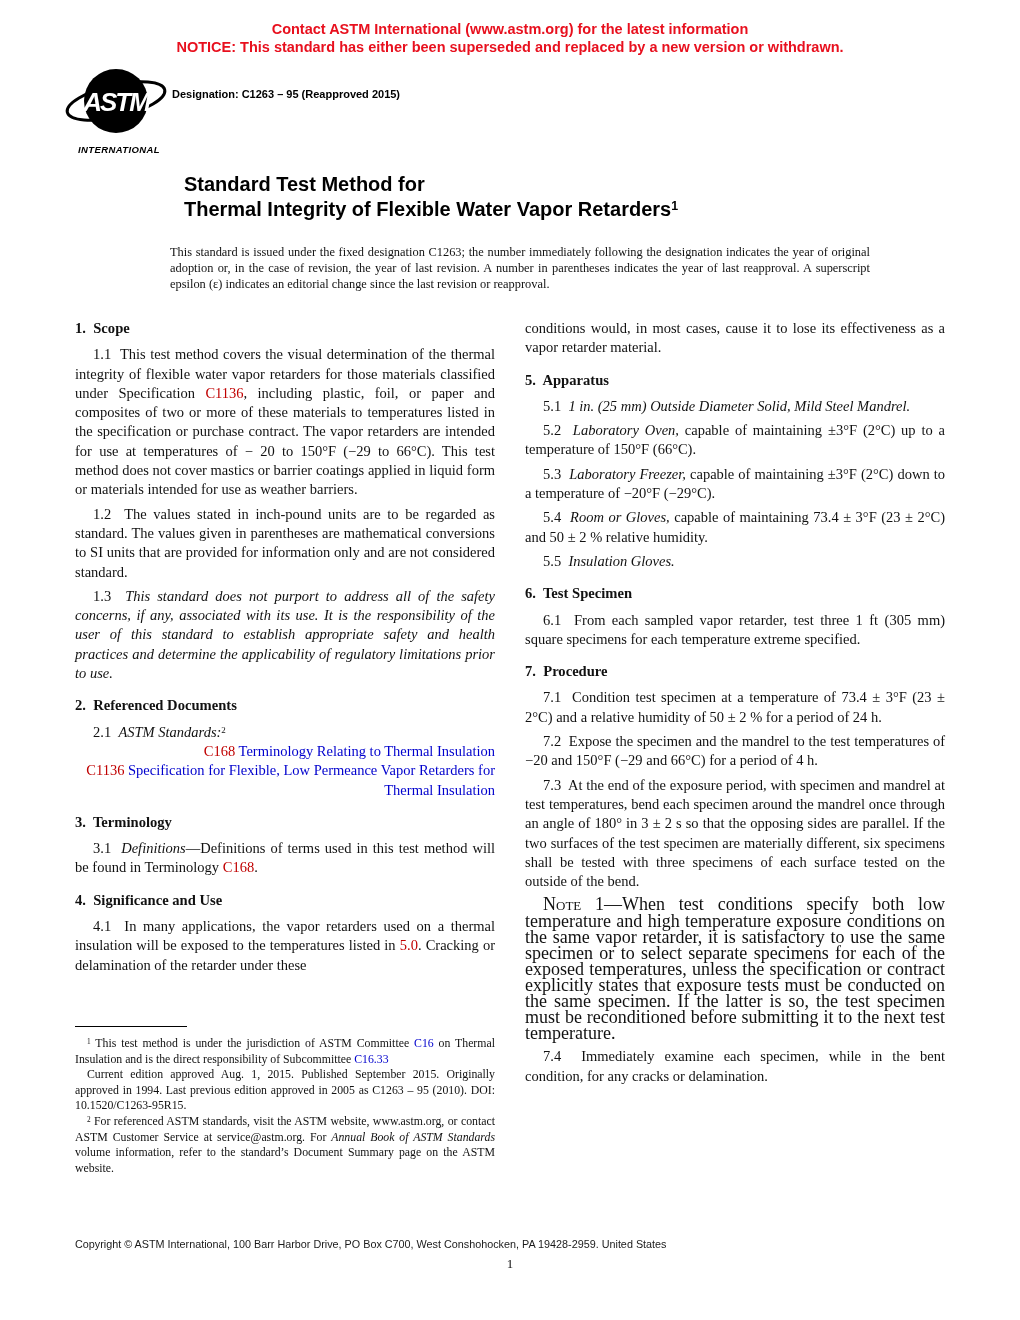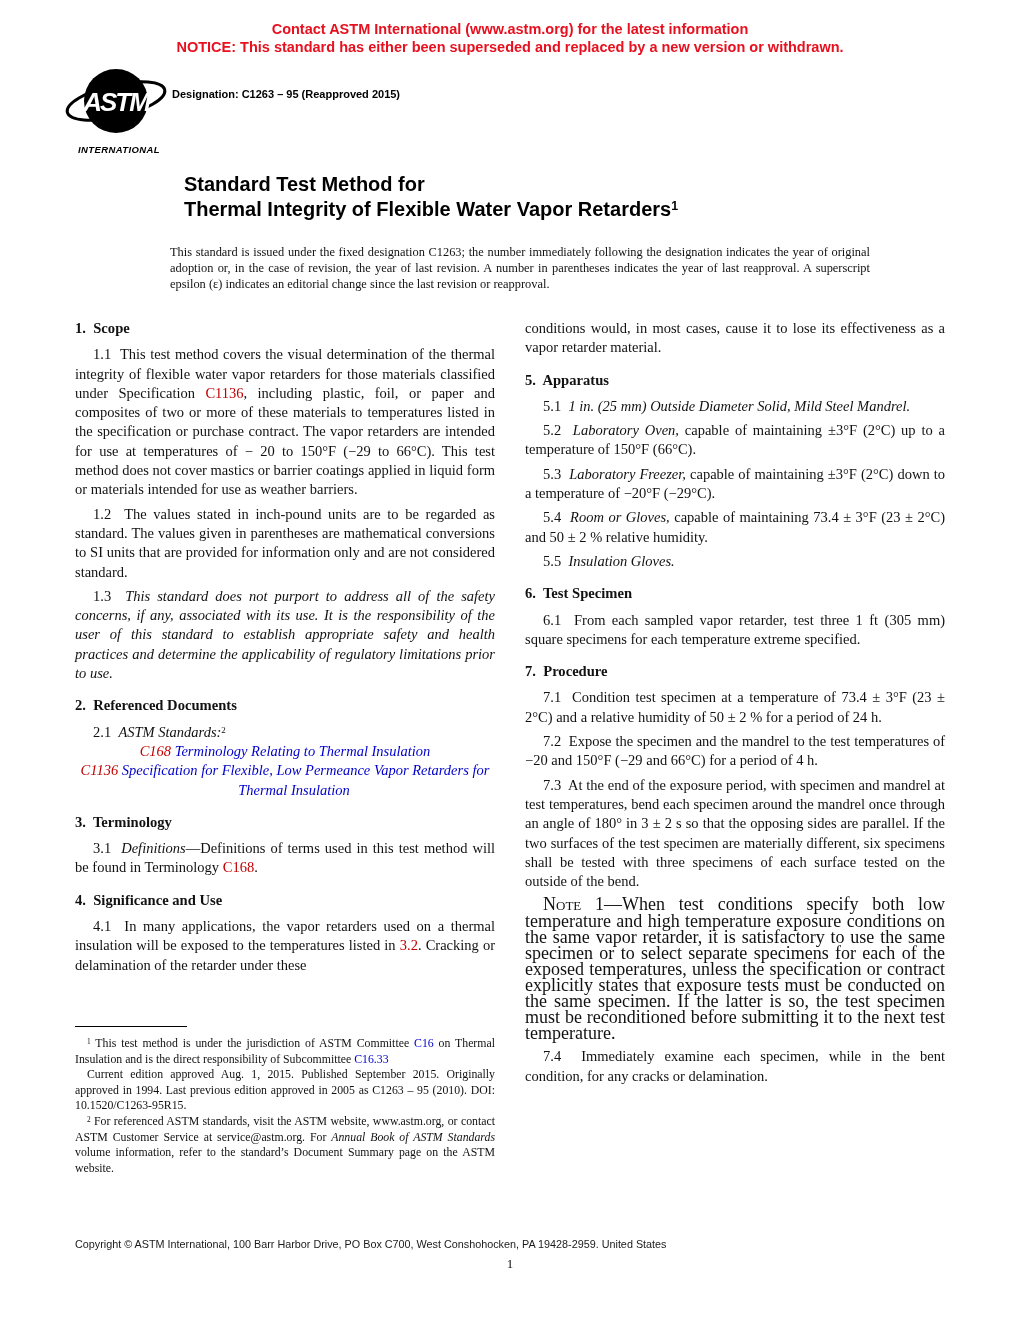--- a/index.html
+++ b/index.html
@@ -45,21 +45,21 @@
     position:absolute;top:319px;width:420px;
     font-size:14.5px;line-height:19.3px;text-align:justify;
   }
   .col-left{left:75px;}
   .col-right{left:525px;}
   .col > :first-child{margin-top:0;}
   .sec-h{font-size:14.6px;font-weight:bold;margin:13px 0 7px;text-align:left;}
   .bp{margin:0 0 5px;text-indent:18px;}
   .mb0{margin-bottom:0 !important;}
   .bp-noind{text-indent:0;}
-  .ref{margin:0;padding-left:18px;text-indent:-18px;text-align:center;font-style:italic;}
+  .ref{margin:0;padding-left:18px;text-indent:-18px;text-align:right;}
   .note{font-size:18px;line-height:16.1px;margin:5px 0 6px;text-indent:18px;}
 
   
   .run-i{font-style:italic;}
   .run-red{color:var(--link_red,#c00000);}
   .run-blue{color:var(--link_blue,#0000cd);}
   .run-sc{font-variant:small-caps;}
   sup{font-size:.62em;line-height:0;vertical-align:baseline;position:relative;top:-.45em;}
 
   
@@ -112,21 +112,21 @@
     <p class="bp"><span>1.1&nbsp; This test method covers the visual determination of the thermal integrity of flexible water vapor retarders for those materials classified under Specification </span><span class="run-red">C1136</span><span>, including plastic, foil, or paper and composites of two or more of these materials to temperatures listed in the specification or purchase contract. The vapor retarders are intended for use at temperatures of − 20 to 150°F (−29 to 66°C). This test method does not cover mastics or barrier coatings applied in liquid form or materials intended for use as weather barriers.</span></p>
     <p class="bp"><span>1.2&nbsp; The values stated in inch-pound units are to be regarded as standard. The values given in parentheses are mathematical conversions to SI units that are provided for information only and are not considered standard.</span></p>
     <p class="bp"><span>1.3&nbsp; </span><span class="run-i">This standard does not purport to address all of the safety concerns, if any, associated with its use. It is the responsibility of the user of this standard to establish appropriate safety and health practices and determine the applicability of regulatory limitations prior to use.</span></p>
     <h2 class="sec-h"><span>2.&nbsp; Referenced Documents</span></h2>
     <p class="bp mb0"><span>2.1&nbsp; </span><span class="run-i">ASTM Standards:</span><sup>2</sup></p>
     <p class="ref"><span class="run-red">C168</span><span class="run-blue"> Terminology Relating to Thermal Insulation</span></p>
     <p class="ref"><span class="run-red">C1136</span><span class="run-blue"> Specification for Flexible, Low Permeance Vapor Retarders for Thermal Insulation</span></p>
     <h2 class="sec-h"><span>3.&nbsp; Terminology</span></h2>
     <p class="bp"><span>3.1&nbsp; </span><span class="run-i">Definitions</span><span>—Definitions of terms used in this test method will be found in Terminology </span><span class="run-red">C168</span><span>.</span></p>
     <h2 class="sec-h"><span>4.&nbsp; Significance and Use</span></h2>
-    <p class="bp"><span>4.1&nbsp; In many applications, the vapor retarders used on a thermal insulation will be exposed to the temperatures listed in </span><span class="run-red">3.2</span><span>. Cracking or delamination of the retarder under these</span></p>
+    <p class="bp"><span>4.1&nbsp; In many applications, the vapor retarders used on a thermal insulation will be exposed to the temperatures listed in </span><span class="run-red">5.0</span><span>. Cracking or delamination of the retarder under these</span></p>
   </div>
 
   <div class="col col-right">
     <p class="bp bp-noind"><span>conditions would, in most cases, cause it to lose its effectiveness as a vapor retarder material.</span></p>
     <h2 class="sec-h"><span>5.&nbsp; Apparatus</span></h2>
     <p class="bp"><span>5.1&nbsp; </span><span class="run-i">1 in. (25 mm) Outside Diameter Solid, Mild Steel Mandrel.</span></p>
     <p class="bp"><span>5.2&nbsp; </span><span class="run-i">Laboratory Oven,</span><span> capable of maintaining ±3°F (2°C) up to a temperature of 150°F (66°C).</span></p>
     <p class="bp"><span>5.3&nbsp; </span><span class="run-i">Laboratory Freezer,</span><span> capable of maintaining ±3°F (2°C) down to a temperature of −20°F (−29°C).</span></p>
     <p class="bp"><span>5.4&nbsp; </span><span class="run-i">Room or Gloves,</span><span> capable of maintaining 73.4 ± 3°F (23 ± 2°C) and 50 ± 2 % relative humidity.</span></p>
     <p class="bp"><span>5.5&nbsp; </span><span class="run-i">Insulation Gloves.</span></p>

